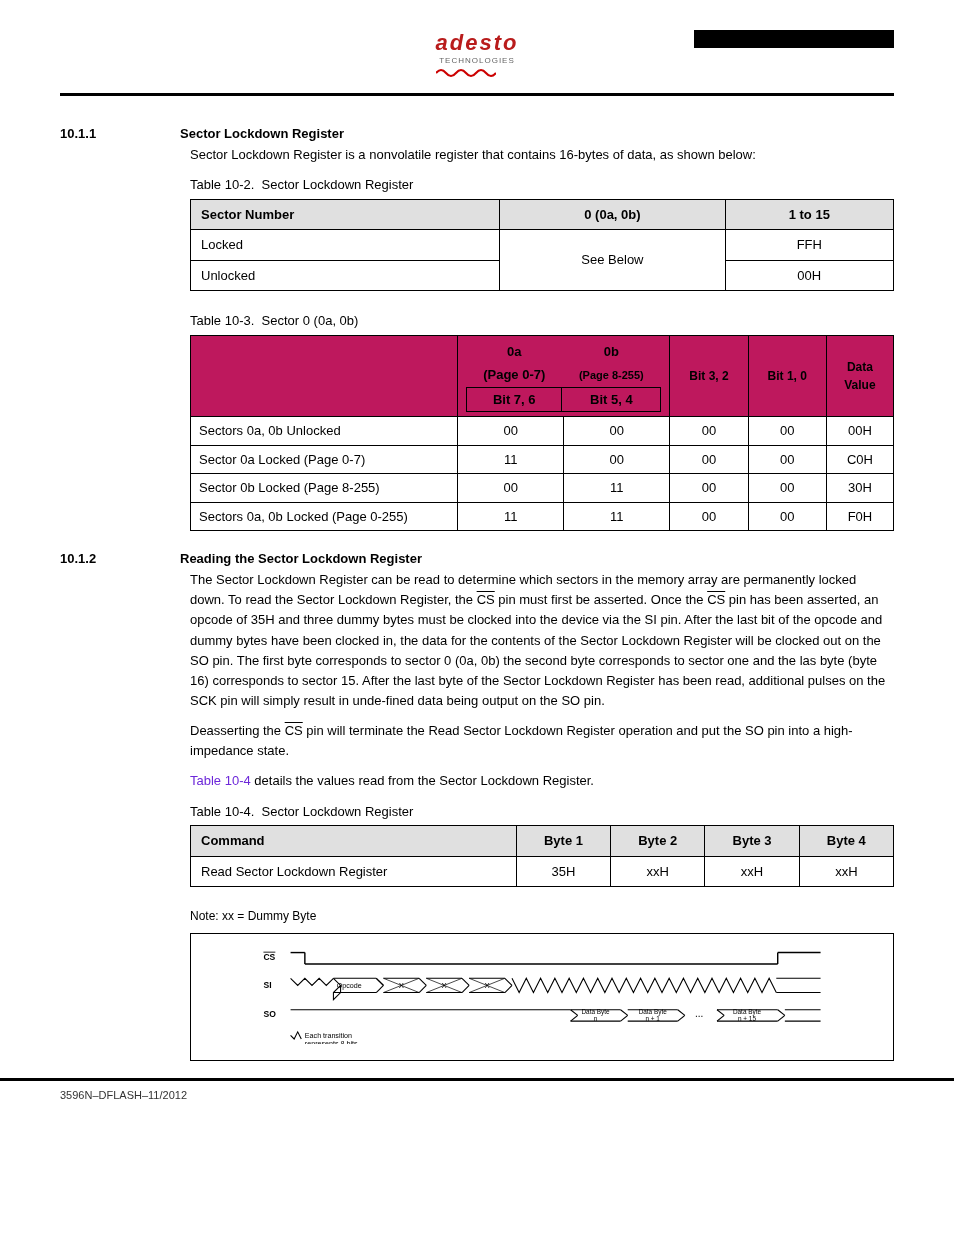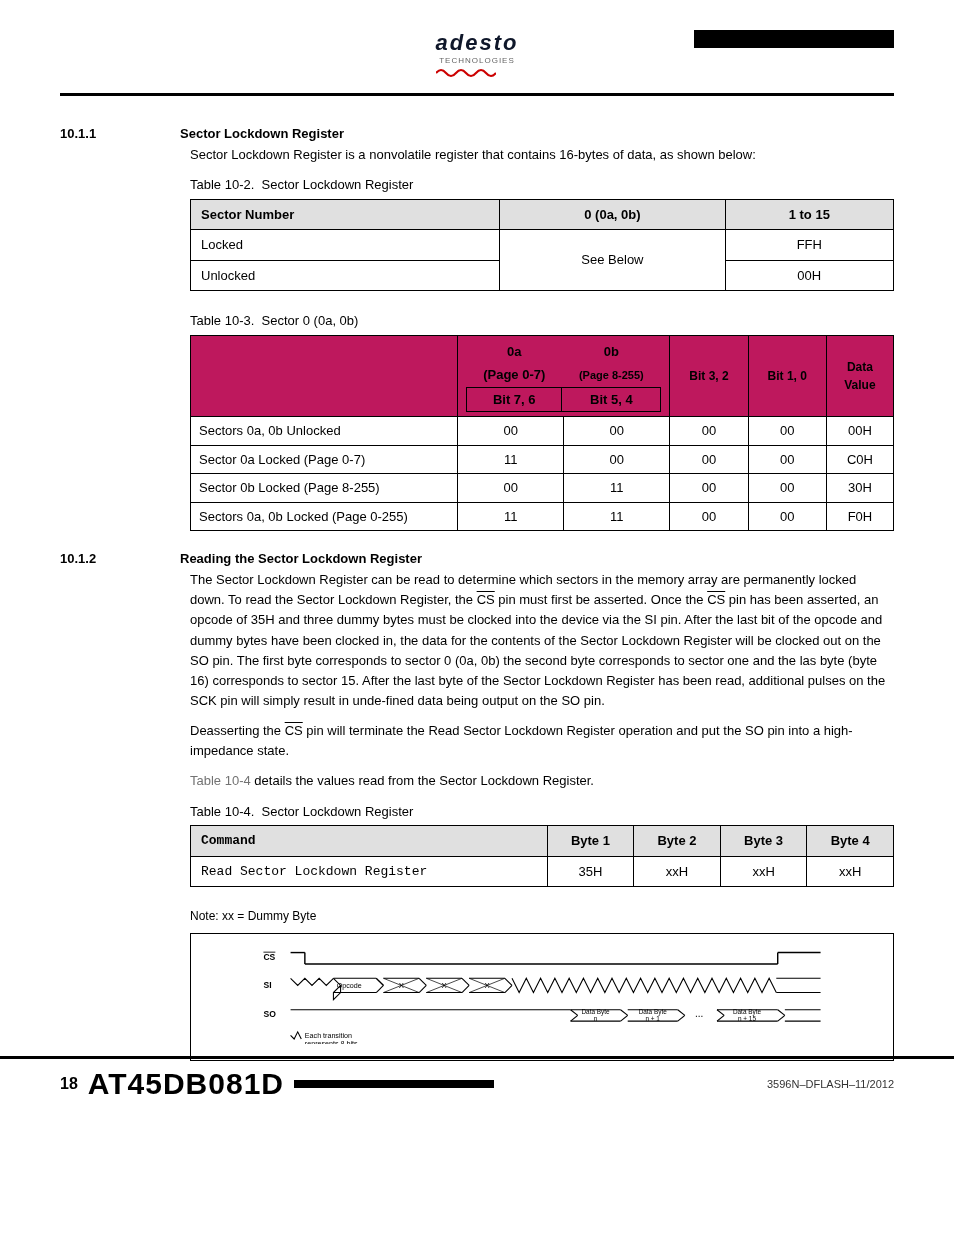--- a/index.html
+++ b/index.html
@@ -29,21 +29,21 @@
     }
     .logo-area {
       display: flex;
       align-items: center;
       gap: 10px;
     }
     .logo-text {
       font-size: 22px;
       font-weight: bold;
       font-style: italic;
-      color: #0f172a;
+      color: #b91c1c;
       letter-spacing: 2px;
     }
     .logo-sub {
       font-size: 8px;
       color: #666;
       letter-spacing: 1px;
       text-align: center;
     }
     .logo-wave {
       color: #cc0000;
@@ -120,33 +120,32 @@
       border: 1px solid #000;
       padding: 5px 10px;
       text-align: center;
     }
     .table-cmd th {
       background: #e0e0e0;
       font-weight: bold;
     }
     .table-cmd td:first-child, .table-cmd th:first-child {
       text-align: left;
-      font-family: Liberation Mono, monospace;
     }
 
     
     .body-text {
       line-height: 1.55;
       font-size: 13px;
       margin-bottom: 10px;
     }
 
     
     .link-text {
-      color: #737373;
+      color: #6d28d9;
       text-decoration: none;
     }
 
     
     .note-text {
       font-size: 12px;
       margin-top: 4px;
       margin-bottom: 8px;
     }
 
@@ -451,21 +450,16 @@
 
         <polyline points="38,128 43,133 48,123 53,133" stroke="#000" stroke-width="1.5" fill="none"></polyline>
         <text x="58" y="132" font-family="Arial" font-size="10">Each transition</text>
         <text x="58" y="143" font-family="Arial" font-size="10">represents 8 bits</text>
       </svg>
     </div>
 
   </div>
 
   <div style="position: absolute; bottom: 0; left: 0; right: 0; border-top: 3px solid #000; padding: 8px 60px; display: flex; align-items: center; justify-content: space-between;">
-    <div style="display: flex; align-items: center; gap: 10px;">
-      <span style="font-size:16px; font-weight:bold;">18</span>
-      <span style="font-size:30px; font-weight:900; letter-spacing:1px;">AT45DB081D</span>
-      <div style="width: 200px; height: 8px; background: #000;"></div>
-    </div>
     <div style="font-size:11px; color:#333;">3596N–DFLASH–11/2012</div>
   </div>
 
 </div>
 
 </body></html>

